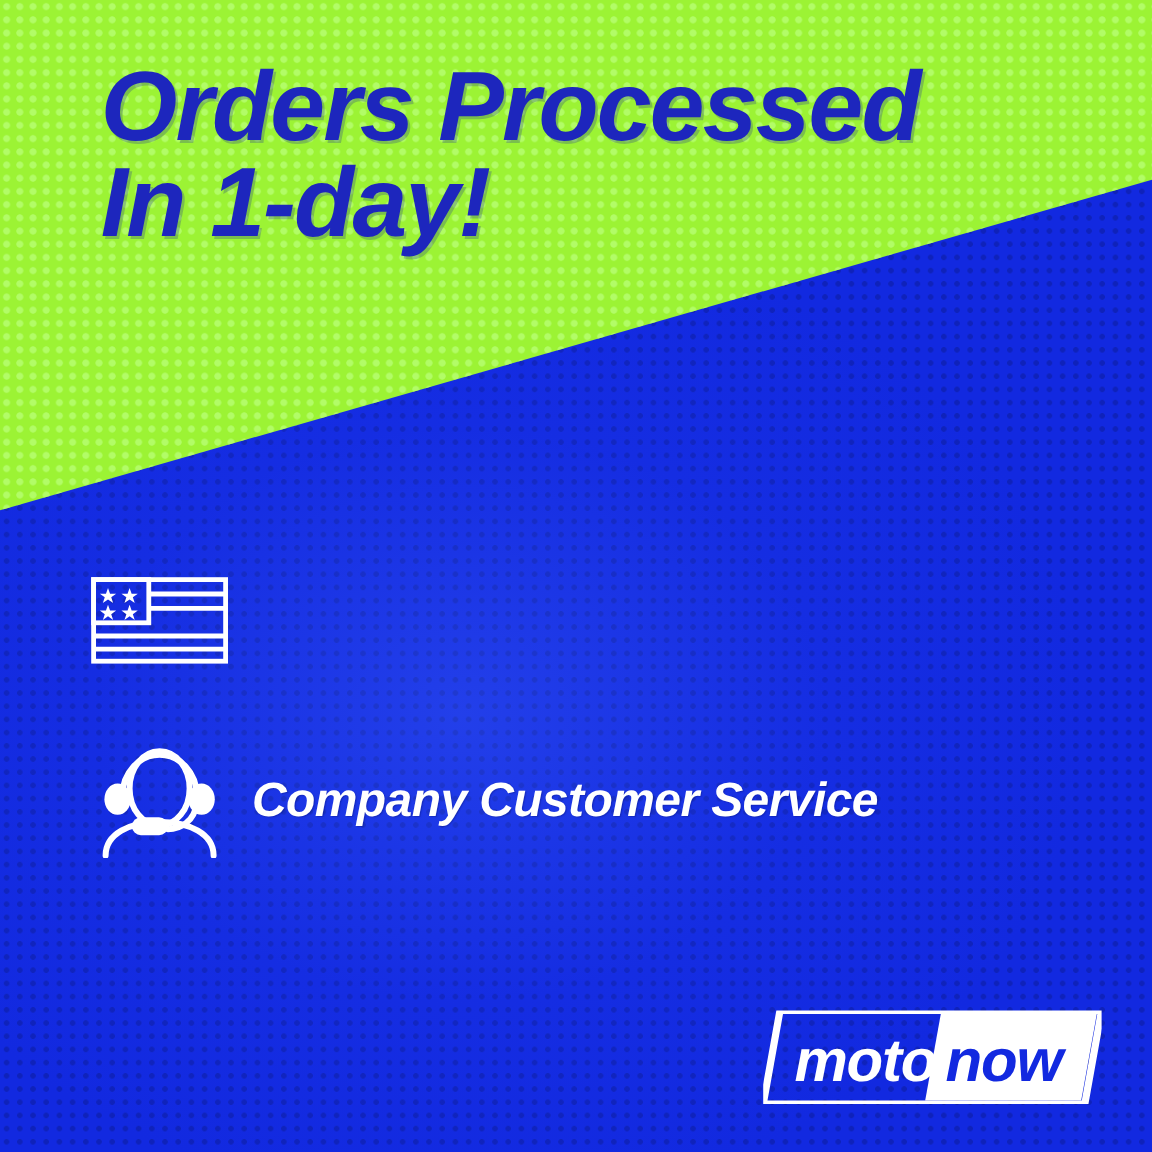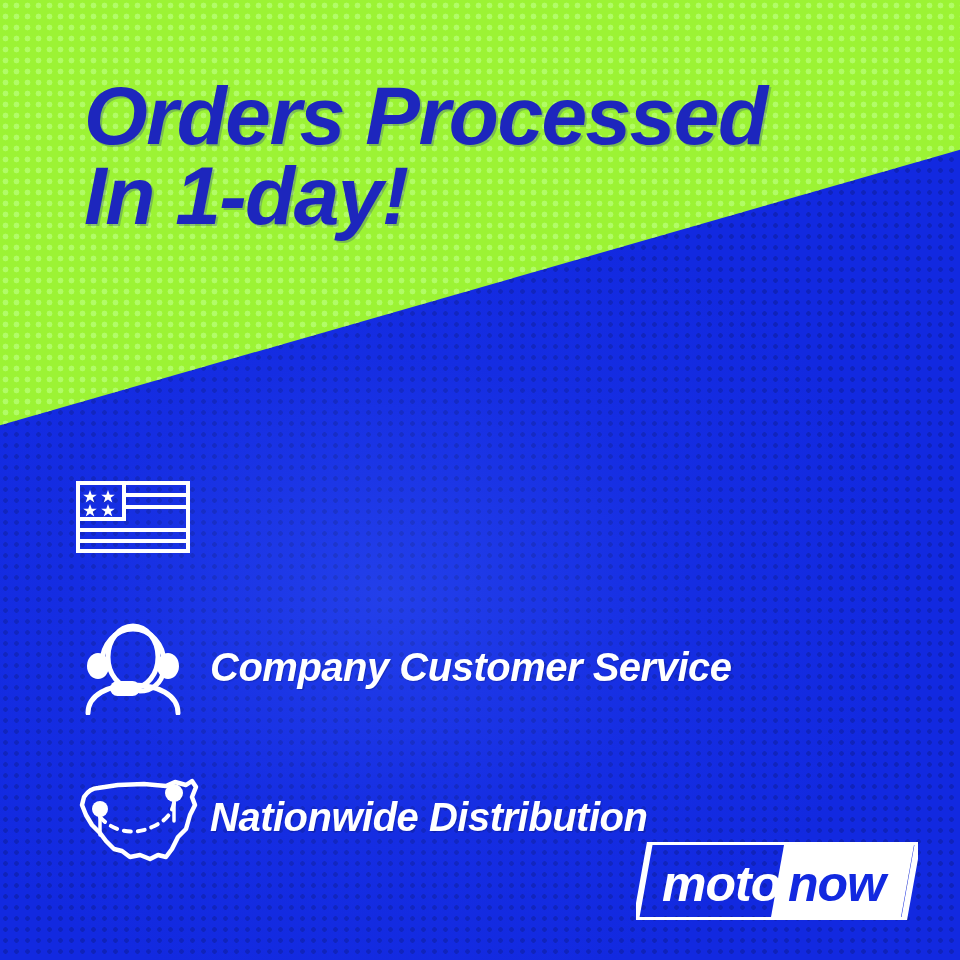--- a/index.html
+++ b/index.html
@@ -41,21 +41,21 @@
       radial-gradient(circle at 50% 50%, rgba(185,255,120,0.75) 2.6px, rgba(185,255,120,0) 3.2px);
     background-size: 11px 11px;
     -webkit-clip-path: polygon(0 0, 100% 0, 100% 15.6%, 0 44.3%);
     clip-path: polygon(0 0, 100% 0, 100% 15.6%, 0 44.3%);
   }
 
   
   .headline {
     position: absolute;
     left: 84px;
-    top: 76px;
+    top: 50px;
     width: 840px;
     color: #1d26bd;
     font-size: 82px;
     font-weight: bold;
     font-style: italic;
     line-height: 0.98;
     letter-spacing: -1.5px;
     white-space: pre-line;
     text-shadow: 2px 2px 0 rgba(20,30,150,0.25);
   }
@@ -150,46 +150,20 @@
           <path d="M90 50 C88 66, 76 72, 66 72"></path>
 
           <rect x="36" y="62" width="30" height="15" rx="7.5" fill="#ffffff" stroke="none"></rect>
 
           <path d="M14 94 C14 76, 34 66, 59 66 C84 66, 104 76, 104 94"></path>
         </svg>
       </div>
       <div class="feature-label">Company Customer Service</div>
     </div>
 
-    <div class="feature-row">
-      <div class="feature-icon">
-        <svg width="130" height="92" viewBox="0 0 130 92" fill="none" stroke="#ffffff" stroke-width="4.5" stroke-linejoin="round" stroke-linecap="round">
-
-          <path d="M10 26
-                   C14 20, 18 17, 24 17
-                   L44 14 L70 13 L92 15 L101 11
-                   L112 14 L118 10 L122 16
-                   L118 26 L121 34 L116 44
-                   L112 58 L104 66 L98 78
-                   L92 86 L84 84 L76 88
-                   L66 84 L56 86 L48 80
-                   L40 78 L32 70 L26 62
-                   L18 54 L12 44 L8 34 Z"></path>
-
-          <path d="M26 46 C40 62, 62 64, 78 56 C92 50, 98 42, 100 32" stroke-dasharray="7 7" stroke-width="4"></path>
-
-          <circle cx="26" cy="38" r="8" fill="#ffffff" stroke="none"></circle>
-          <line x1="26" y1="44" x2="26" y2="64" stroke-width="3.5"></line>
-
-          <circle cx="100" cy="22" r="9" fill="#ffffff" stroke="none"></circle>
-          <line x1="100" y1="29" x2="100" y2="50" stroke-width="3.5"></line>
-        </svg>
-      </div>
-      <div class="feature-label">Nationwide Distribution</div>
-    </div>
 
   </div>
 
   <div class="logo">
     <svg width="282" height="78" viewBox="0 0 282 78">
       <defs>
         <clipPath id="rightHalfClip">
           <polygon points="148,0 282,0 268,78 134,78"></polygon>
         </clipPath>
       </defs>

